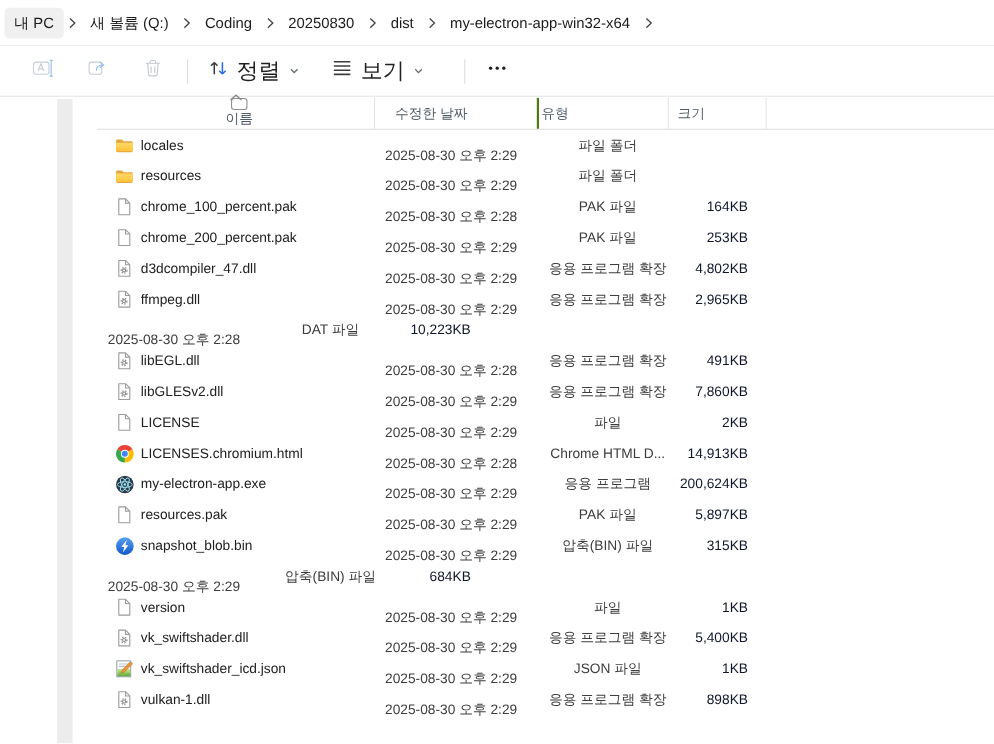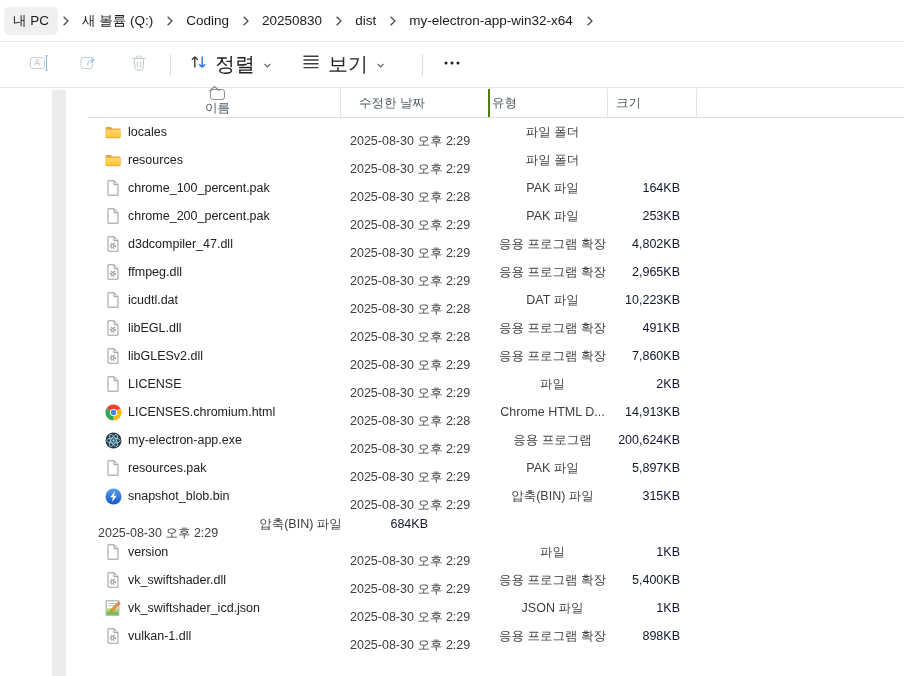--- a/index.html
+++ b/index.html
@@ -288,29 +288,20 @@
                 <circle cx="8.8" cy="10.8" r="2.6" fill="none" stroke="#8a8a8a" stroke-width="1.1" stroke-dasharray="1.3 1.25"></circle>
               </svg>
             </span>
       <span class="f-name">ffmpeg.dll</span>
     </div>
     <div class="c-date">2025-08-30 오후 2:29</div>
     <div class="c-type">응용 프로그램 확장</div>
     <div class="c-size">2,965KB</div>
   </div>
         <div class="row">
-    <div class="c-name">
-      <span class="f-icon">
-              <svg width="18" height="18" viewBox="0 0 18 18">
-                <path d="M4 1.8h6.1l3.9 3.9v10.5H4z" fill="#fff" stroke="#9b9b9b" stroke-linejoin="round"></path>
-                <path d="M10.1 1.8v3.9H14" fill="none" stroke="#9b9b9b" stroke-linejoin="round"></path>
-              </svg>
-            </span>
-      <span class="f-name">icudtl.dat</span>
-    </div>
     <div class="c-date">2025-08-30 오후 2:28</div>
     <div class="c-type">DAT 파일</div>
     <div class="c-size">10,223KB</div>
   </div>
         <div class="row">
     <div class="c-name">
       <span class="f-icon">
               <svg width="18" height="18" viewBox="0 0 18 18">
                 <path d="M4 1.8h6.1l3.9 3.9v10.5H4z" fill="#fff" stroke="#9b9b9b" stroke-linejoin="round"></path>
                 <path d="M10.1 1.8v3.9H14" fill="none" stroke="#9b9b9b" stroke-linejoin="round"></path>

